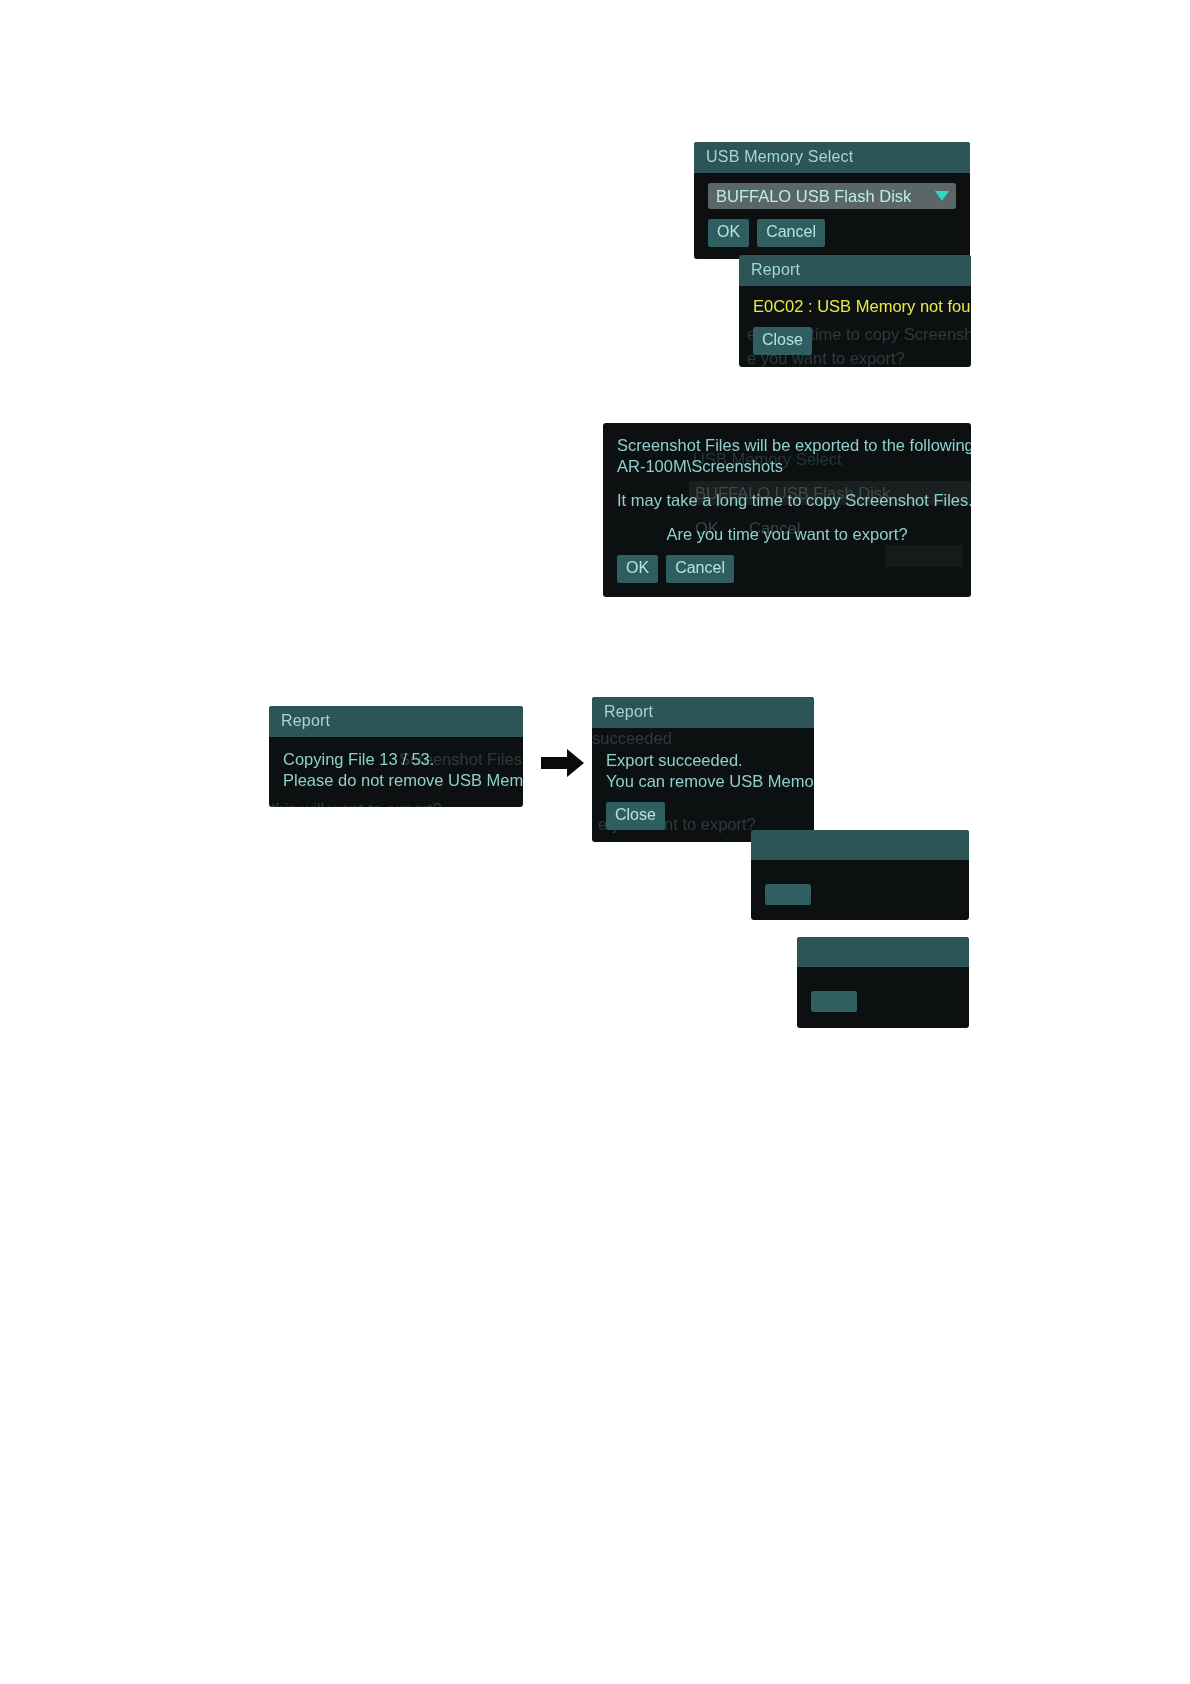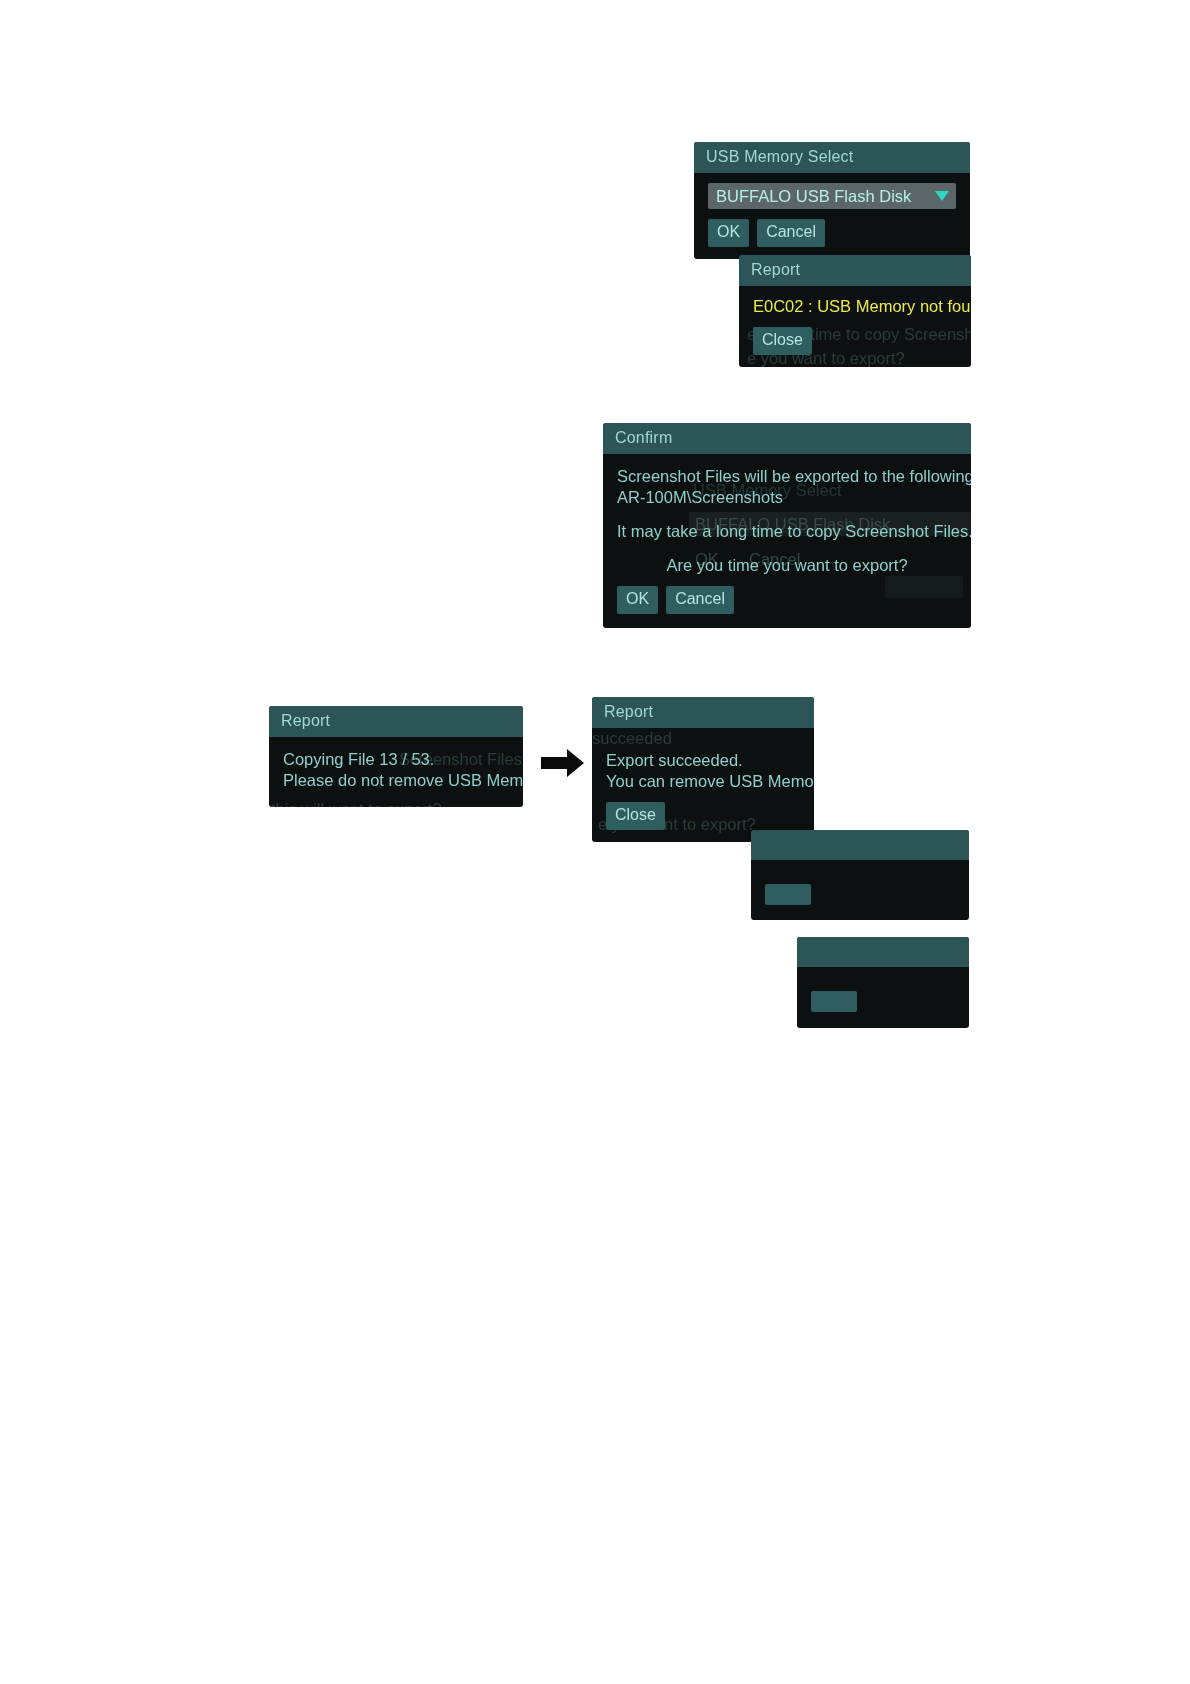--- a/index.html
+++ b/index.html
@@ -170,21 +170,20 @@
     <div class="ghost" style="left:8px; top:38px;">e a long time to copy Screenshot Fil</div>
     <div class="ghost" style="left:8px; top:62px;">e you want to export?</div>
     <div class="dlg-line err">E0C02 : USB Memory not found.</div>
     <div class="btn-row">
       <button class="btn">Close</button>
     </div>
   </div>
 </div>
 
 <div class="dlg" id="confirm-export">
-  <div class="dlg-title">Confirm</div>
   <div class="dlg-body" style="padding:12px 14px 14px 14px;">
 
     <div class="ghost title" style="left:90px; top:26px;">USB Memory Select</div>
     <div class="ghost-box" style="left:86px; top:58px; width:286px; height:24px;"></div>
     <div class="ghost" style="left:92px; top:60px; color:#3b4a4a;">BUFFALO USB Flash Disk</div>
     <div class="ghost" style="left:92px; top:95px; color:#33474a;">OK</div>
     <div class="ghost" style="left:146px; top:95px; color:#33474a;">Cancel</div>
     <div class="ghost-box" style="left:282px; top:122px; width:78px; height:22px; background:#141b1b;"></div>
 
     <div class="dlg-line">Screenshot Files will be exported to the following Folder.</div>

